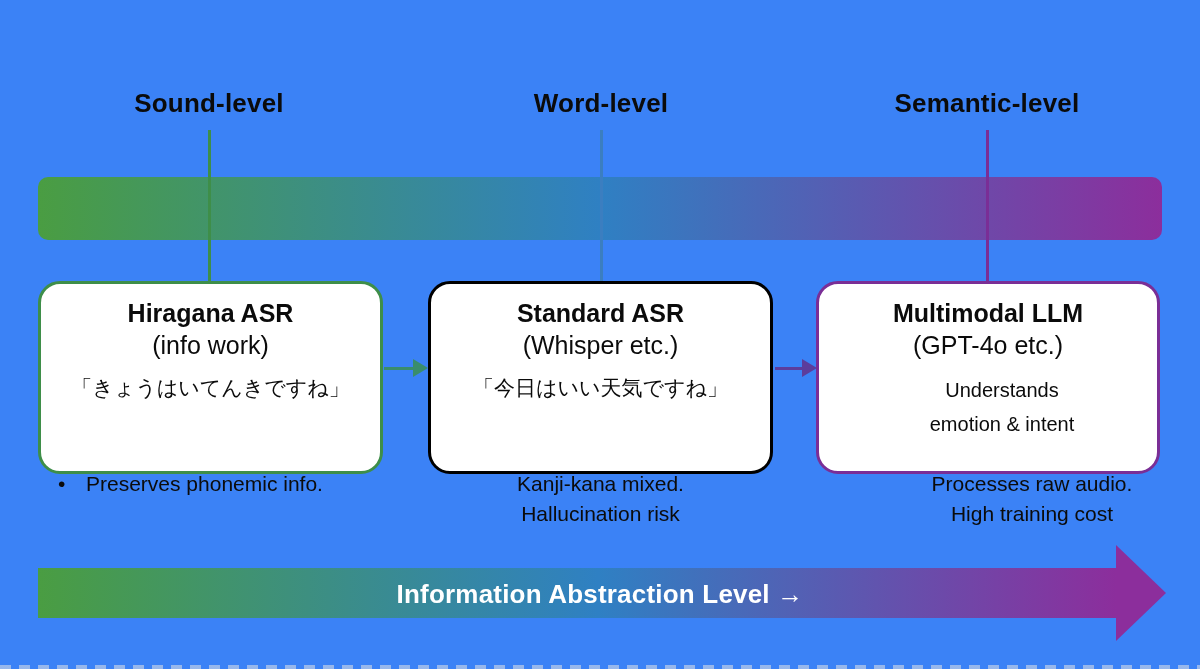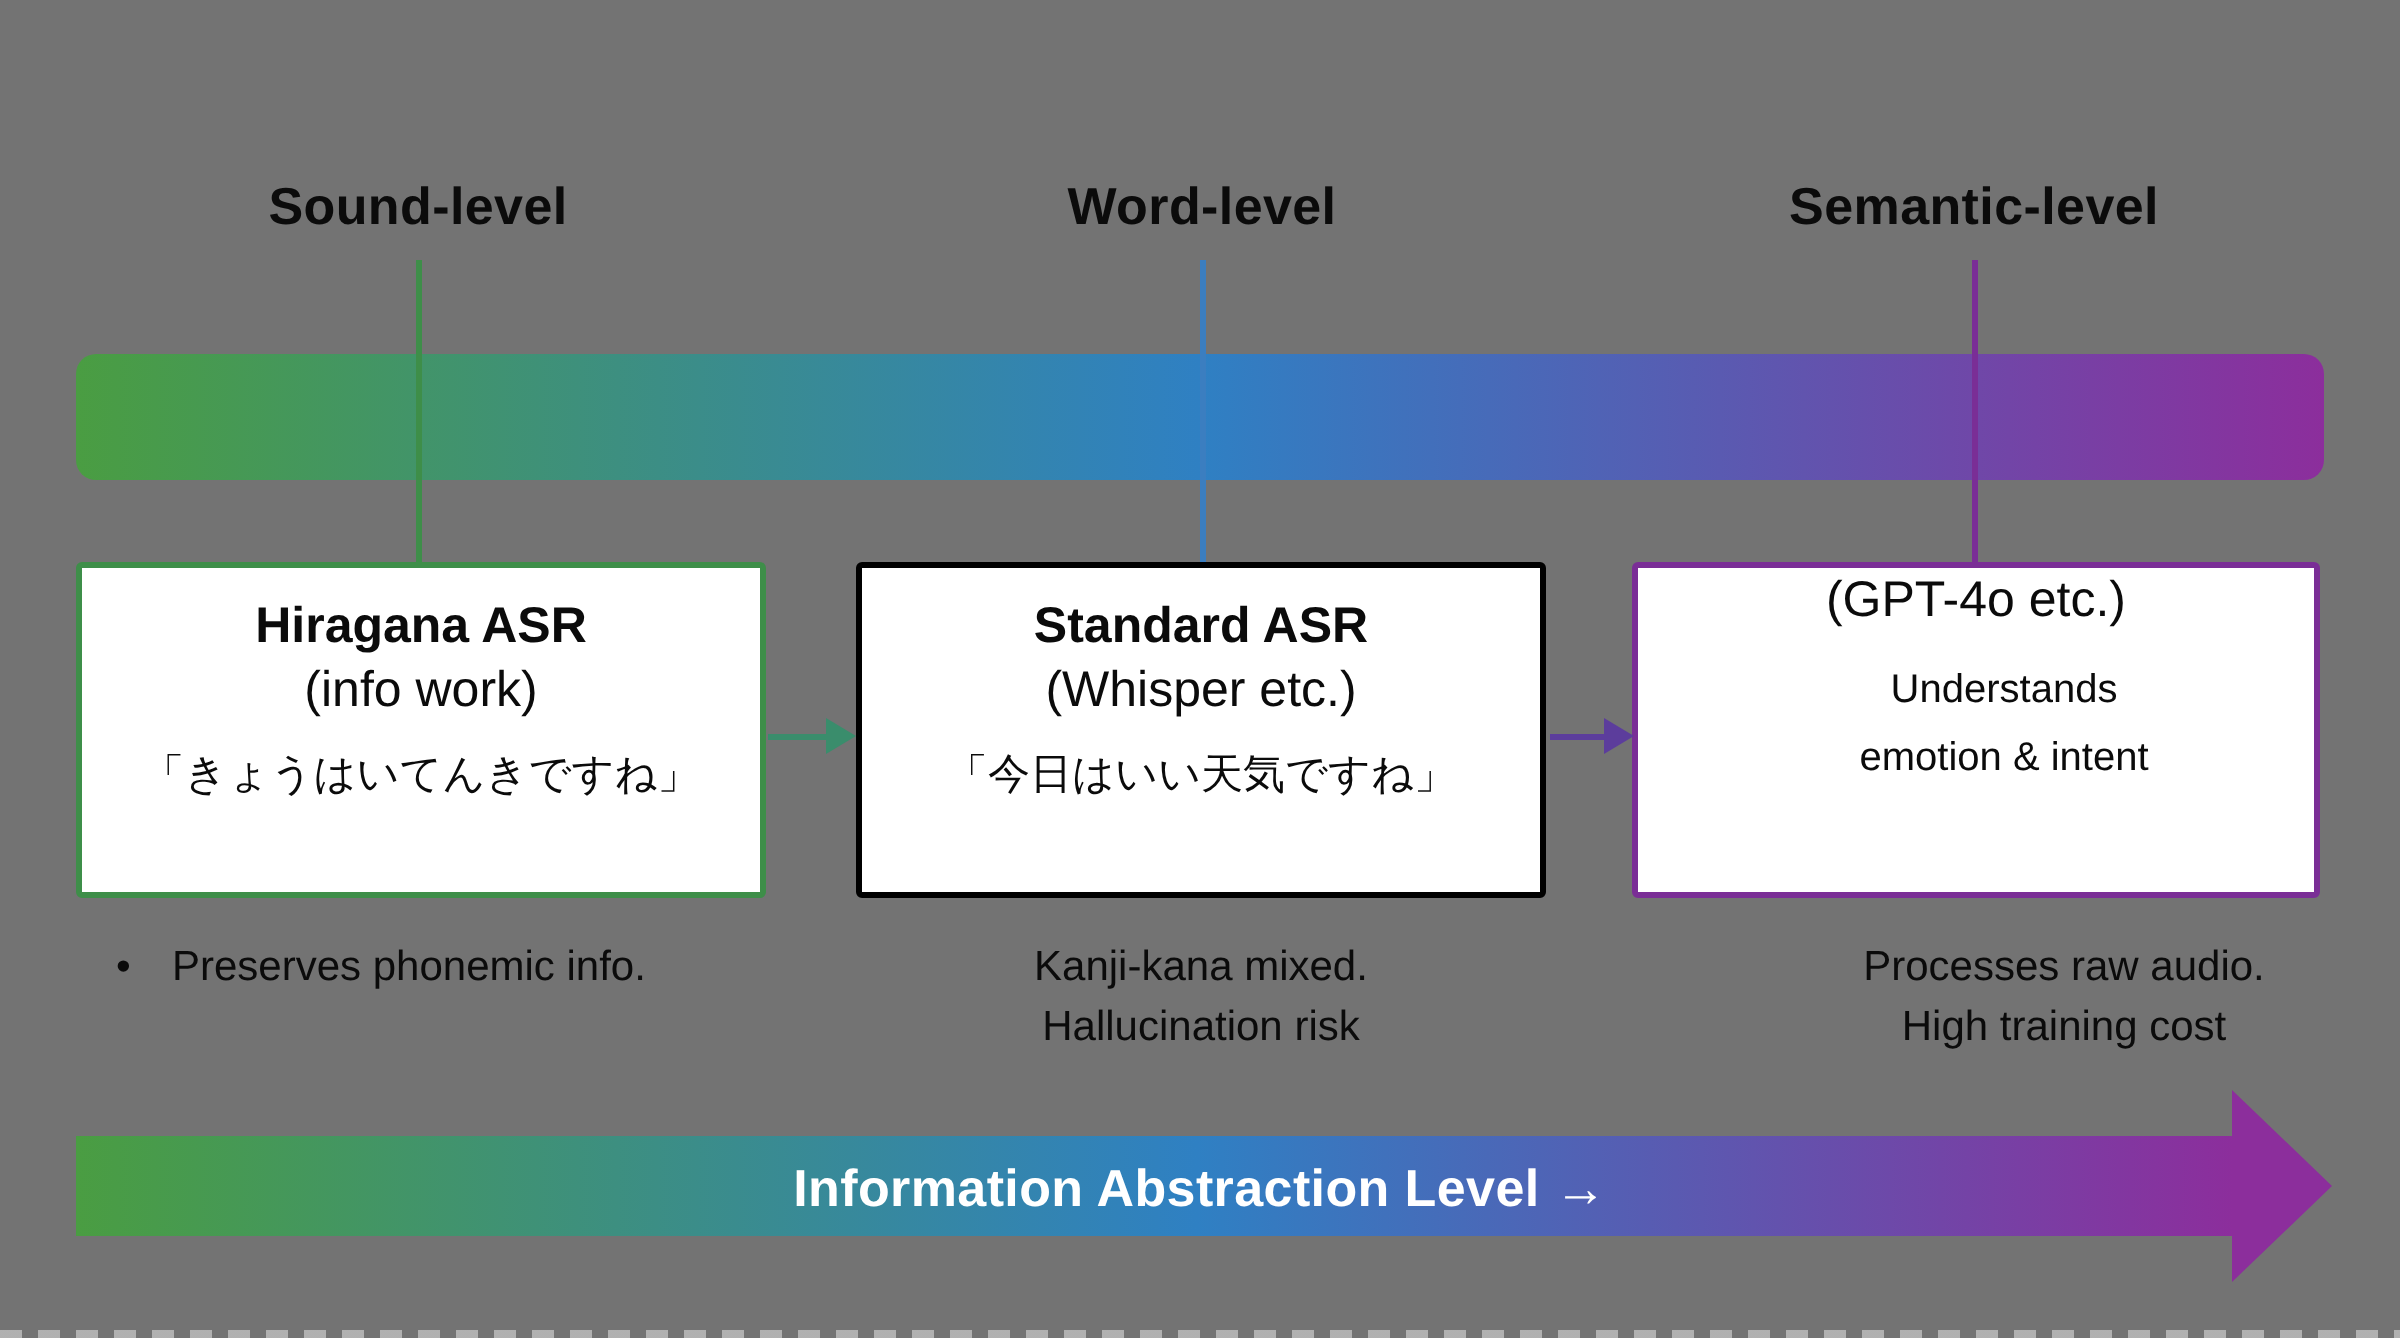--- a/index.html
+++ b/index.html
@@ -5,21 +5,21 @@
   html, body {
     margin: 0;
     padding: 0;
     background: #ffffff;
     font-family: "Liberation Sans", "DejaVu Sans", sans-serif;
   }
   .canvas {
     position: relative;
     width: 1200px;
     height: 669px;
-    background: #737373;
+    background: #3b82f6;
     overflow: hidden;
   }
 
   
   .level-label {
     position: absolute;
     top: 88px;
     width: 360px;
     text-align: center;
     font-size: 26px;
@@ -52,23 +52,23 @@
     height: 63px;
     border-radius: 10px;
     background: linear-gradient(90deg, #4a9d42 0%, #2f80c3 50%, #8c2e9c 100%);
     z-index: 2;
   }
 
   
   .abox {
     position: absolute;
     top: 281px;
-    height: 168px;
+    height: 193px;
     background: #ffffff;
-    border-radius: 3px;
+    border-radius: 22px;
     box-sizing: border-box;
     text-align: center;
     z-index: 4;
   }
   .abox.box1 { left: 38px;  width: 345px; border: 3px solid #3e8e49; }
   .abox.box2 { left: 428px; width: 345px; border: 3px solid #000000; }
   .abox.box3 { left: 816px; width: 344px; border: 3px solid #7a2e96; }
 
   .box-title {
     display: block;
@@ -207,20 +207,21 @@
     <span class="box-body">「きょうはいてんきですね」</span>
   </div>
 
   <div class="abox box2">
     <span class="box-title">Standard ASR</span>
     <span class="box-subtitle">(Whisper etc.)</span>
     <span class="box-body">「今日はいい天気ですね」</span>
   </div>
 
   <div class="abox box3">
+    <span class="box-title">Multimodal LLM</span>
     <span class="box-subtitle">(GPT-4o etc.)</span>
     <span class="box-body">
       <span>Understands</span><br>
       <span>emotion &amp; intent</span>
     </span>
   </div>
 
   <div class="mid-arrow a1">
     <div class="shaft"></div>
     <div class="head"></div>

